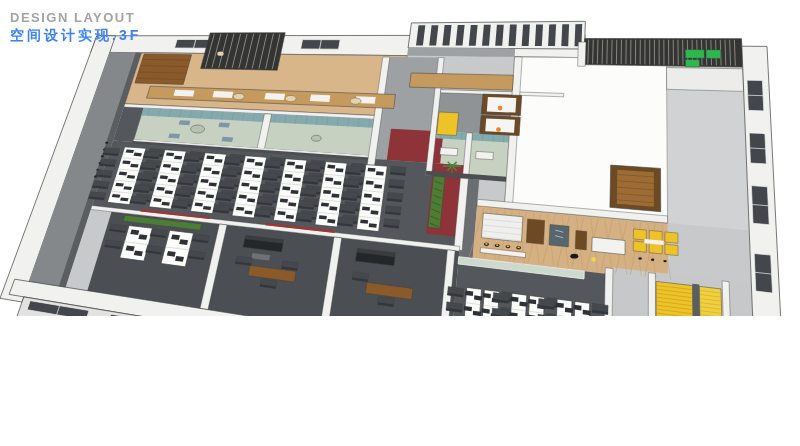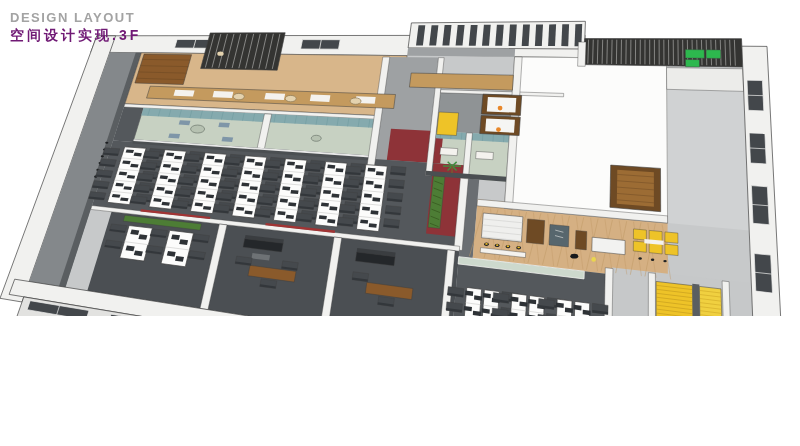--- a/index.html
+++ b/index.html
@@ -1,20 +1,20 @@
 <!DOCTYPE html>
 <html><head>
 <meta charset="utf-8">
 <style>
   html,body{margin:0;padding:0;background:#fff;}
   .stage{position:relative;width:800px;height:316px;background:#ffffff;overflow:hidden;
          font-family:"Liberation Sans",sans-serif;}
   .titleblock{position:absolute;left:10px;top:10px;z-index:5;}
   .title-en{font-size:13px;letter-spacing:1.5px;color:#a3a3a3;font-weight:bold;}
-  .title-cn{font-size:14px;letter-spacing:3px;color:#701a75;font-weight:bold;margin-top:2px;}
+  .title-cn{font-size:14px;letter-spacing:3px;color:#3b82f6;font-weight:bold;margin-top:2px;}
   svg{position:absolute;left:0;top:0;}
 </style>
 </head>
 <body>
 
 <div class="stage">
   <div class="titleblock">
     <div class="title-en">DESIGN LAYOUT</div>
     <div class="title-cn">空间设计实现.3F</div>
   </div>

